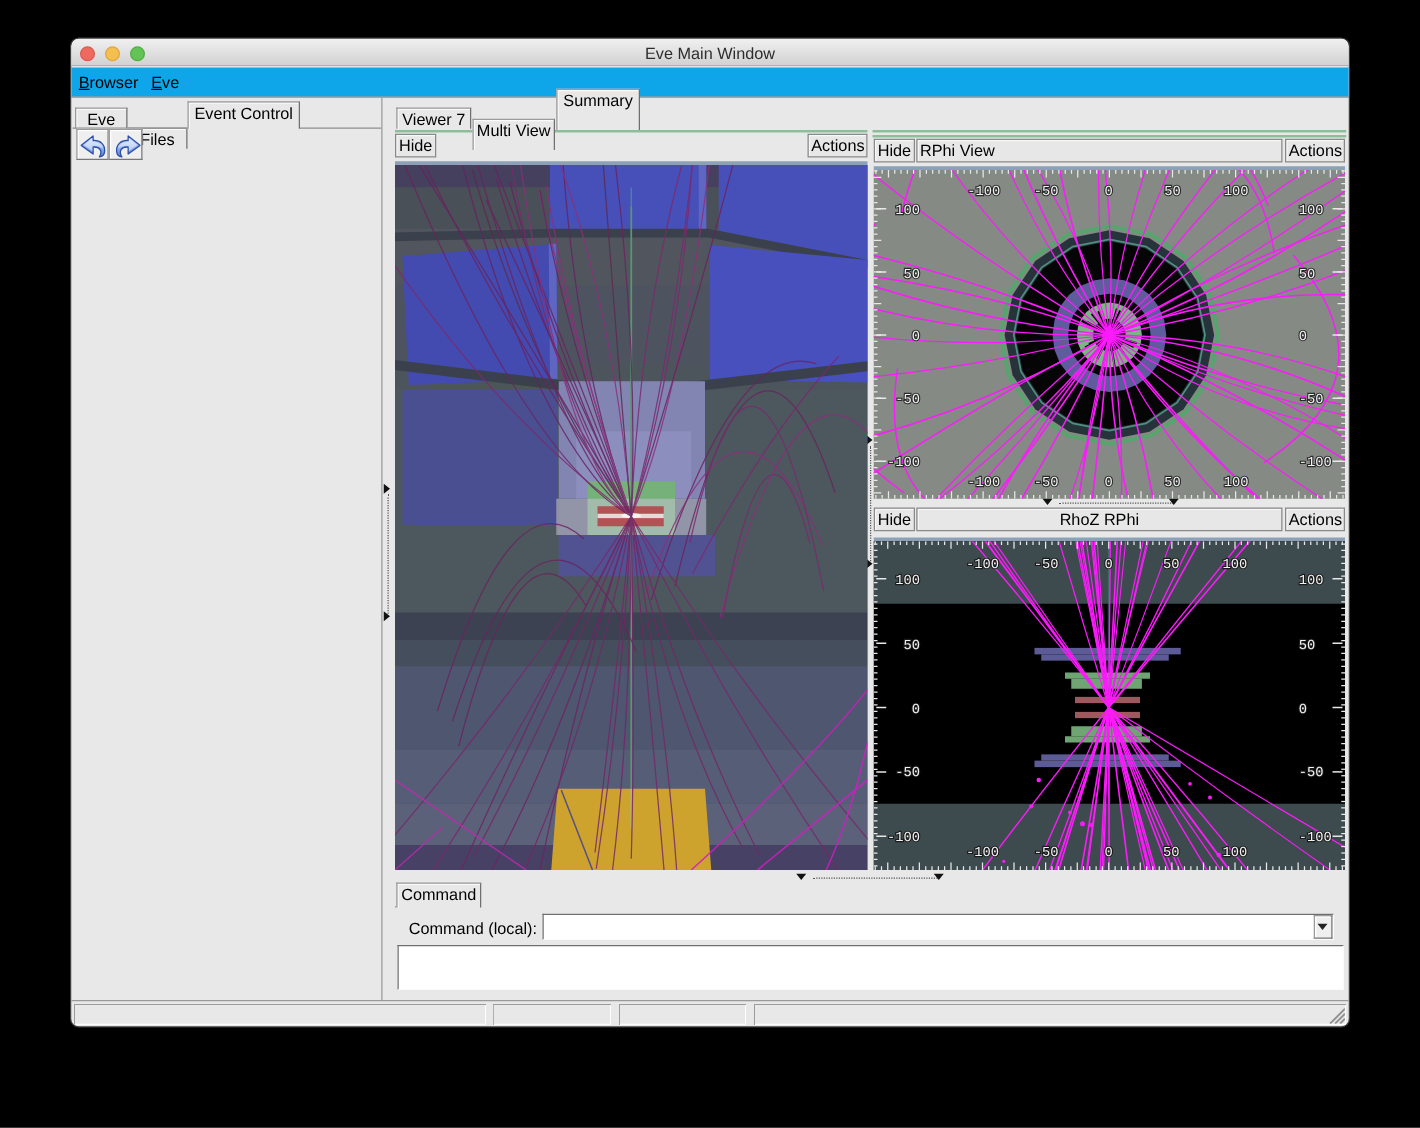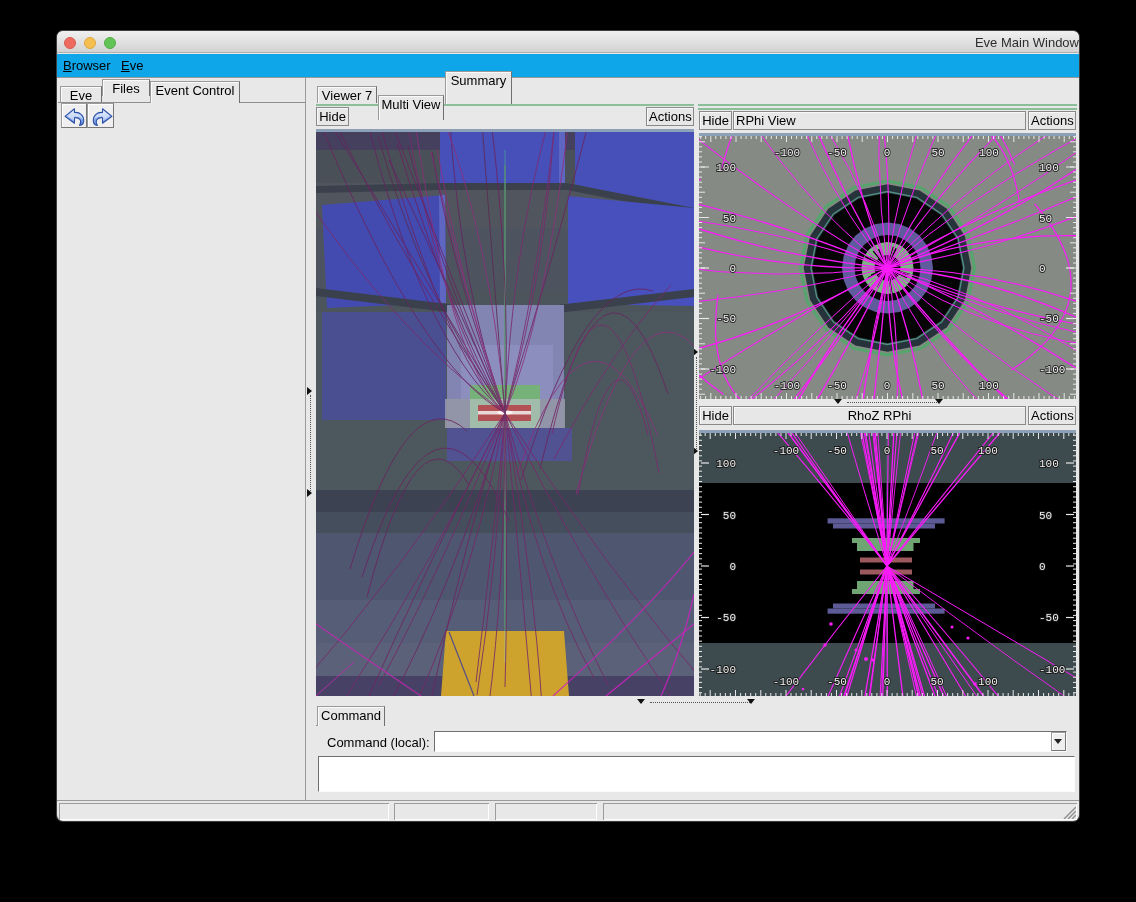--- a/index.html
+++ b/index.html
@@ -1,19 +1,19 @@
 <!DOCTYPE html>
 <html><head><meta charset="utf-8"><style>
 html,body{margin:0;padding:0;background:#000;width:1136px;height:902px;overflow:hidden}
 *{box-sizing:border-box}
 body{font-family:"Liberation Sans",sans-serif;font-size:13px;color:#000}
 #win{position:absolute;left:57px;top:31px;width:1022px;height:790px;background:#e8e8e8;border-radius:6px;overflow:hidden;box-shadow:0 0 0 1px #77777788}
 #titlebar{position:absolute;left:0;top:0;width:100%;height:22px;background:linear-gradient(#f0f0f0,#d2d2d2);border-bottom:1px solid #b0b0b0;border-radius:6px 6px 0 0}
 #titlebar .tl{position:absolute;top:6px;width:12px;height:12px;border-radius:50%}
-#title{position:absolute;width:100%;text-align:right;top:4px;font-size:13px;color:#2d2d2d}
+#title{position:absolute;width:100%;text-align:center;top:4px;font-size:13px;color:#2d2d2d}
 #menubar{position:absolute;left:0;top:23px;width:100%;height:24px;background:#0ea5e9;border-bottom:1px solid #999}
 #menubar span{position:absolute;top:4px}
 .tab{position:absolute;background:#e8e8e8;border:1px solid #9a9a9a;border-right-color:#6f6f6f;border-bottom:none;box-shadow:inset 1px 1px 0 #fafafa;padding-top:1px;text-align:center;height:20px;font-size:13px}
 .tabline{position:absolute;height:1px;background:#8e8e8e}
 .cell{position:absolute;background:#e7e7e7;border:1px solid #898989;box-shadow:inset 1px 1px 0 #f8f8f8;padding:1px 2px 0 2px;font-size:13px;text-align:center;white-space:nowrap;overflow:hidden}
 .btn{position:absolute;background:#efefef;border:1px solid #9b9b9b;border-right-color:#777;border-bottom-color:#777;box-shadow:inset 1px 1px 0 #fff}
 .greenline{position:absolute;height:2px;background:#8abf9a}
 .steelline{position:absolute;height:3px;background:#8ca1b7}
 .vsplit-dots{position:absolute;width:1px;border-left:1px dotted #555}
 .hsplit-dots{position:absolute;height:1px;border-top:1px dotted #555}
@@ -37,21 +37,21 @@
 <div class="tl" style="left:27px;background:#f5bf4f;border:0.5px solid #dfa73c"></div>
 <div class="tl" style="left:47px;background:#61c454;border:0.5px solid #52ad45"></div>
 <div id="title">Eve Main Window</div>
 </div>
 <div id="menubar">
       <span style="left:6px"><u>B</u>rowser</span>
       <span style="left:64px"><u>E</u>ve</span>
     </div>
 
 <div class="tab" style="left:3px;top:55px;width:42px;height:17px">Eve</div>
-<div class="tab" style="left:45px;top:48px;width:48px;height:17px">Files</div>
+<div class="tab" style="left:45px;top:71px;width:48px;height:17px">Files</div>
 <div class="tab" style="left:93px;top:50px;width:90px;height:22px;z-index:3">Event Control</div>
 <div class="tabline" style="left:1px;top:71px;width:92px"></div>
 <div class="tabline" style="left:183px;top:71px;width:65px"></div>
 <div style="position:absolute;left:248px;top:47px;width:1px;height:722px;background:#9a9a9a"></div>
 <div class="btn" style="left:4px;top:72px;width:26px;height:25px;padding:2px 0 0 1px"><svg width="24" height="21" viewBox="0 0 22 20">
         <g>
 <path d="M1.5 9.8 L10.5 2.6 L10.5 6.1 C16 5.7 19.6 9.1 19.3 14.4 C19.1 16.7 17.6 18.3 15.3 18.6 C16.5 16.6 16.9 14.7 15.9 13.1 C14.8 11.4 12.8 10.9 10.5 11.1 L10.5 16.4 Z" fill="url(#bluegrad)" stroke="#2c50a8" stroke-width="1" stroke-linejoin="round"></path>
 <path d="M3.5 9.6 L10 4.6 L10 7.2 C15 6.9 17.8 9.3 18.2 12.6 C16.6 10.6 13.8 9.9 10 10.1 L10 14 Z" fill="rgba(255,255,255,0.45)" stroke="none"></path>
 </g>
       </svg></div>

